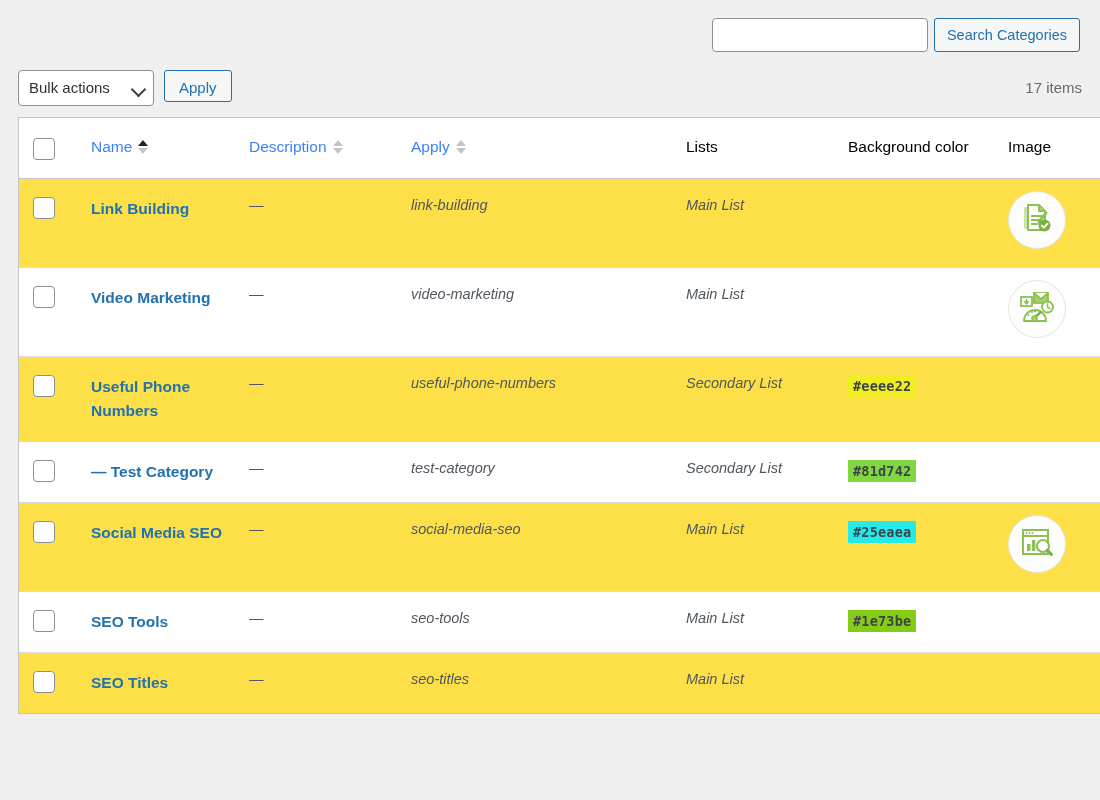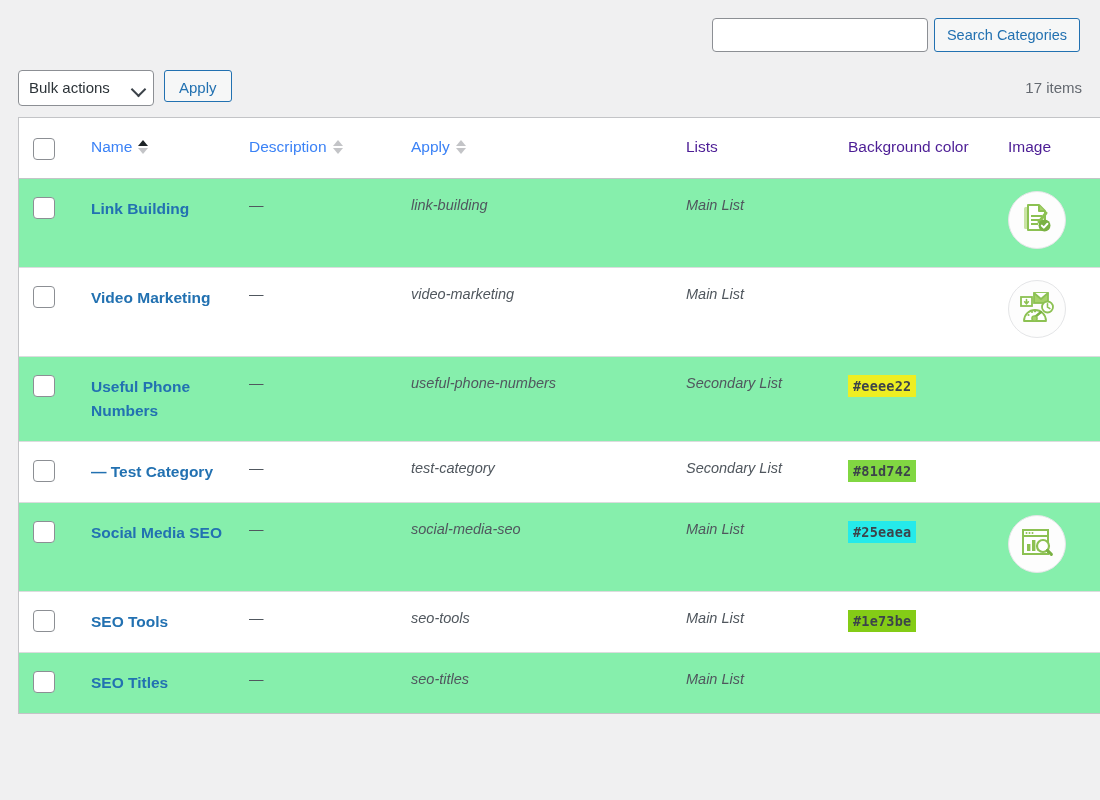--- a/index.html
+++ b/index.html
@@ -150,21 +150,21 @@
   .col-bg    { width: 150px; }
   .col-img   { width: 140px; }
 
   th a.sortable-link {
     color: #3b82f6;
     text-decoration: none;
     display: inline-flex;
     align-items: center;
     gap: 6px;
   }
-  th .plain-head { color: #4c1d95; }
+  th .plain-head { color: #000000; }
 
   .sorting-indicators {
     display: inline-flex;
     flex-direction: column;
     gap: 2px;
     line-height: 0;
   }
   .arrow-up, .arrow-down {
     width: 0; height: 0;
     border-left: 5px solid transparent;
@@ -175,21 +175,21 @@
   .asc-active .arrow-up { border-bottom-color: #1d2327; }
 
   .wp-list-table tbody td {
     border-top: 1px solid #dcdcde;
     padding: 18px 10px 18px 0;
     vertical-align: top;
     font-size: 14.5px;
     color: #50575e;
   }
   .wp-list-table tbody tr:first-child td { border-top: none; }
-  .wp-list-table tbody tr.alternate td { background: #86efac; }
+  .wp-list-table tbody tr.alternate td { background: #fde047; }
 
   td.cb-cell { padding-left: 14px !important; }
 
   .row-title {
     color: #2271b1;
     font-weight: bold;
     font-size: 15.5px;
     text-decoration: none;
     line-height: 1.55;
     display: inline-block;

